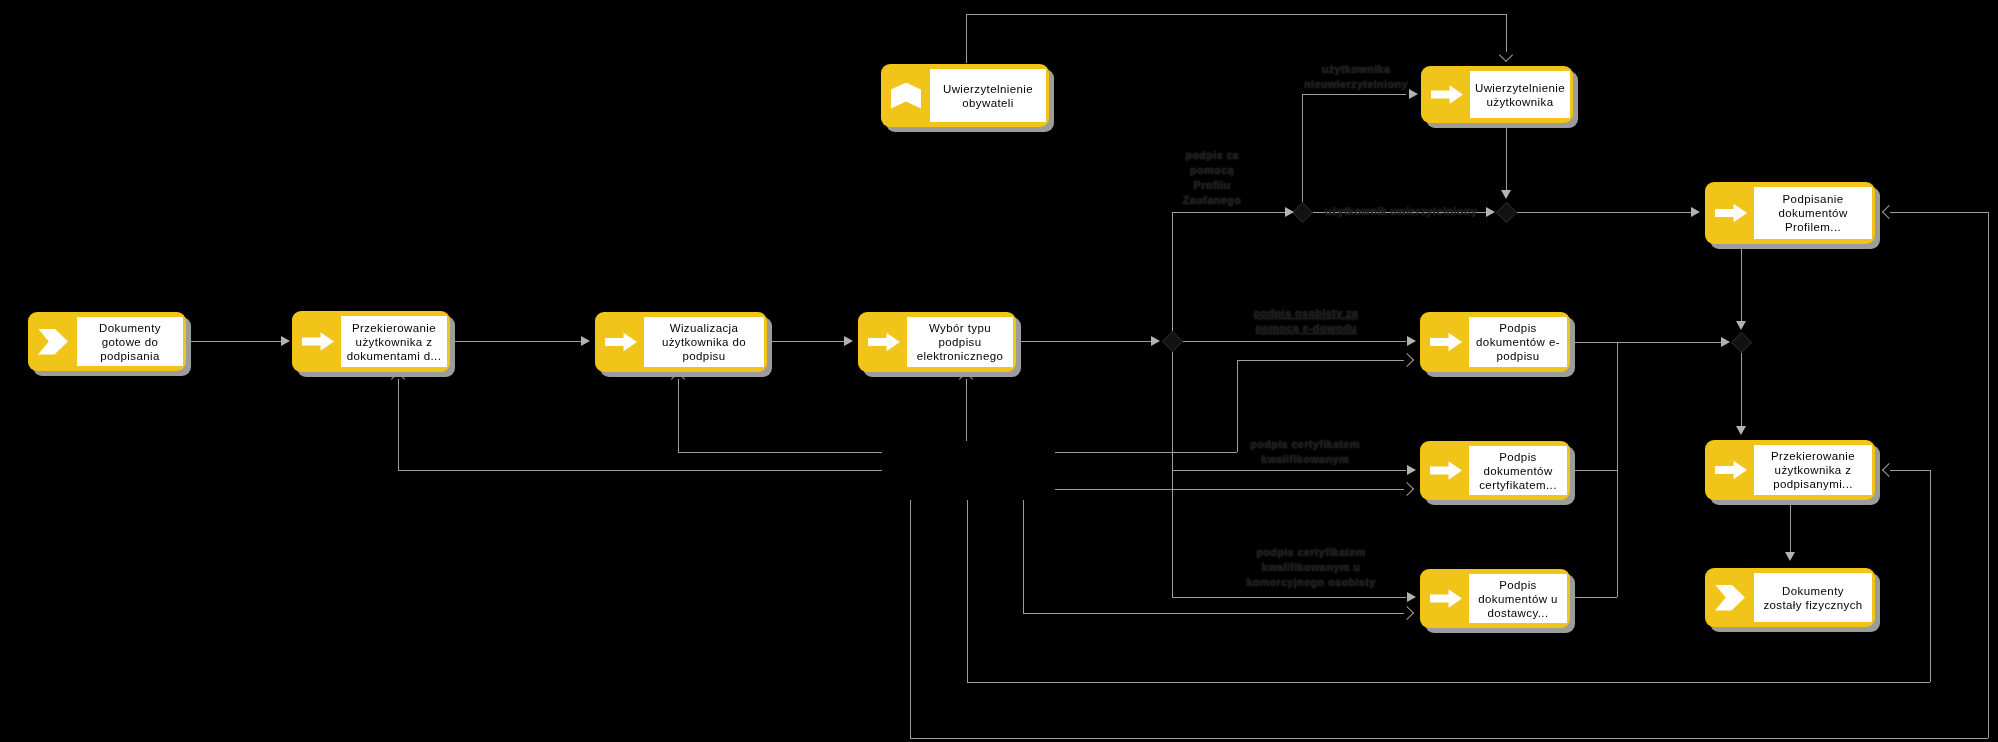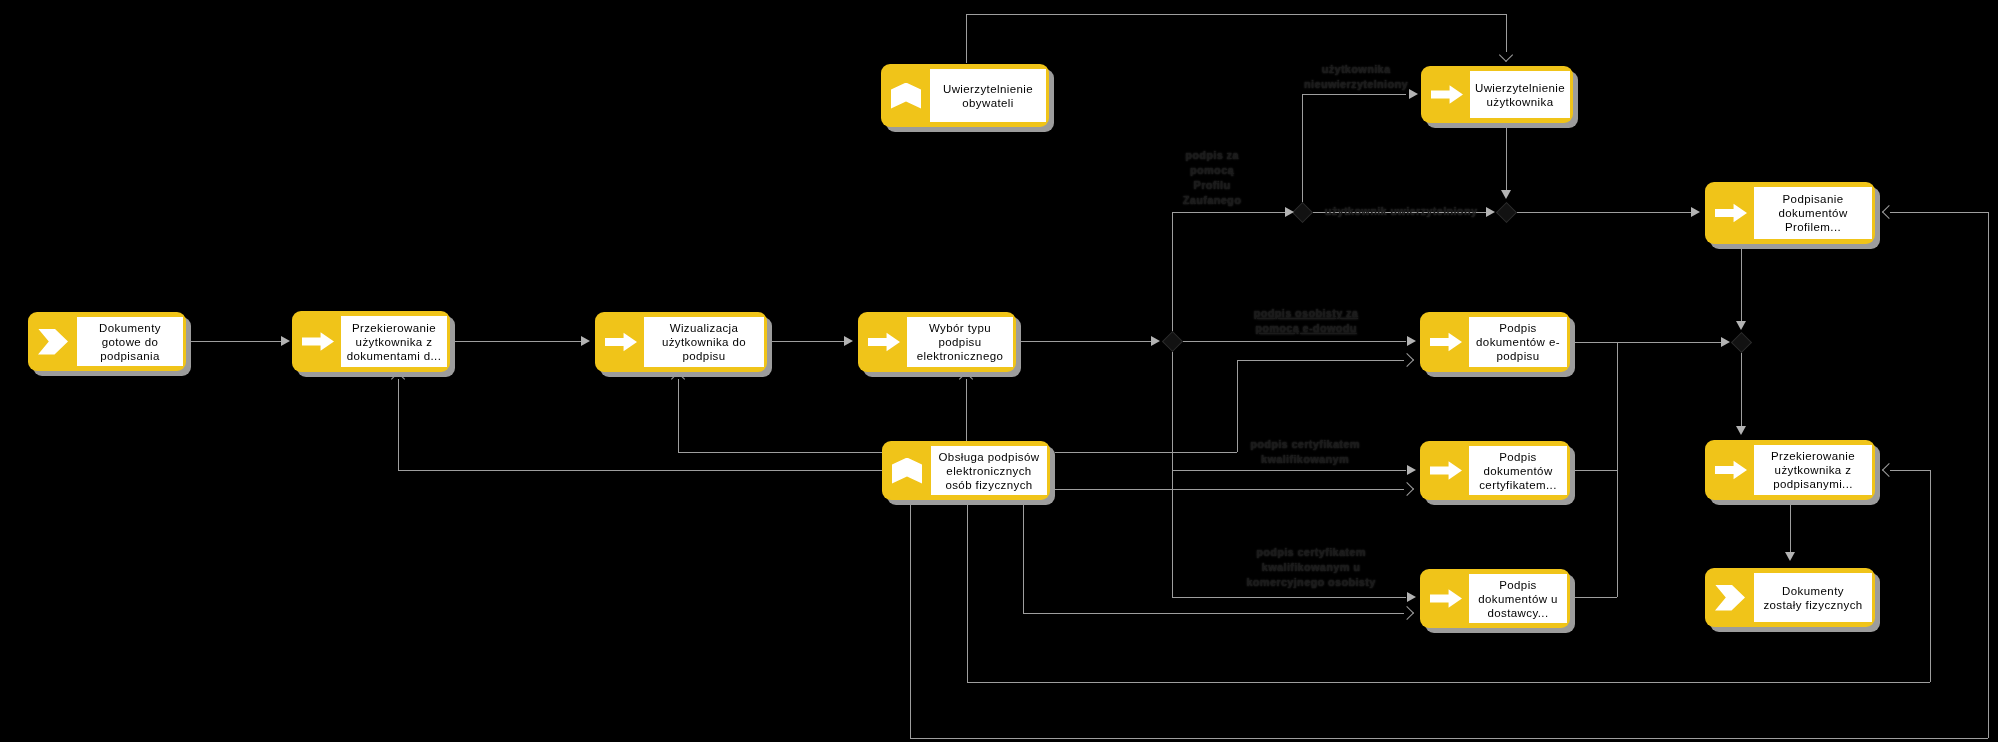--- a/index.html
+++ b/index.html
@@ -185,28 +185,20 @@
       </div>
     </div>
     <div class="node" style="left: 1420px; top: 312px; width: 150px; height: 60px;">
       <div class="icn arrow-right-icon"></div>
       <div class="panel">
         <div>Podpis</div>
         <div>dokumentów e-</div>
         <div>podpisu</div>
       </div>
     </div>
-    <div class="node" style="left: 882px; top: 441px; width: 168px; height: 59px;">
-      <div class="icn flag-icon"></div>
-      <div class="panel">
-        <div>Obsługa podpisów</div>
-        <div>elektronicznych</div>
-        <div>osób fizycznych</div>
-      </div>
-    </div>
     <div class="node" style="left: 1420px; top: 441px; width: 150px; height: 59px;">
       <div class="icn arrow-right-icon"></div>
       <div class="panel">
         <div>Podpis</div>
         <div>dokumentów</div>
         <div>certyfikatem...</div>
       </div>
     </div>
     <div class="node" style="left: 1705px; top: 440px; width: 170px; height: 60px;">
       <div class="icn arrow-right-icon"></div>

